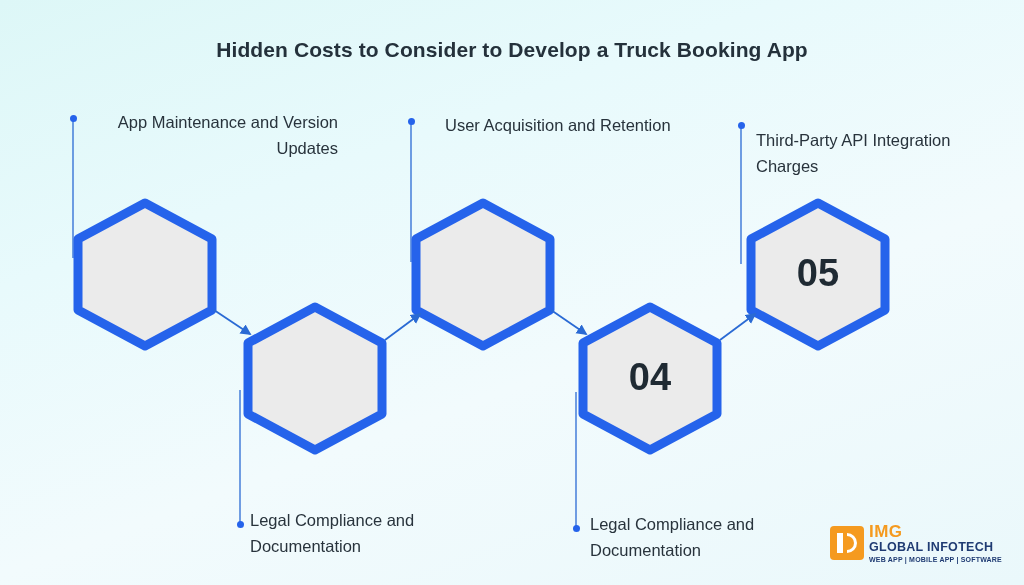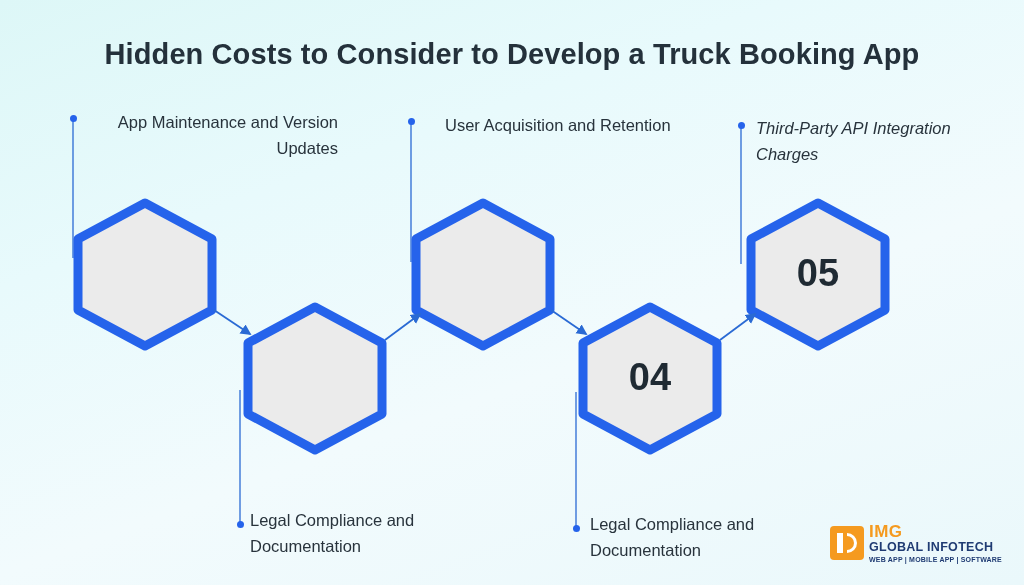--- a/index.html
+++ b/index.html
@@ -18,21 +18,21 @@
     height: 585px;
     background: linear-gradient(160deg, #ddf7f7 0%, #e8fafc 30%, #f2fbfd 60%, #eaf8fb 100%);
     overflow: hidden;
   }
   #title {
     position: absolute;
     top: 38px;
     left: 0;
     width: 1024px;
     text-align: center;
-    font-size: 29px;
+    font-size: 21px;
     font-weight: bold;
     color: #24313b;
     letter-spacing: 0.1px;
   }
   .svg-layer {
     position: absolute;
     top: 0;
     left: 0;
     width: 1024px;
     height: 585px;
@@ -139,21 +139,21 @@
   <div class="hex-num" style="left:570px; top:356px;">04</div>
   <div class="hex-num" style="left:738px; top:252px;">05</div>
 
   <div class="dot" style="left:70px; top:115px;"></div>
   <div class="label" style="left:88px; top:110px;text-align:right;">App Maintenance and Version Updates</div>
 
   <div class="dot" style="left:408px; top:118px;"></div>
   <div class="label" style="left:413px; top:113px;margin-left:32px;">User Acquisition and Retention</div>
 
   <div class="dot" style="left:738px; top:122px;"></div>
-  <div class="label" style="left:756px; top:116px;font-style:italic;">Third-Party API Integration Charges</div>
+  <div class="label" style="left:756px; top:128px;">Third-Party API Integration Charges</div>
 
   <div class="dot" style="left:237px; top:521px;"></div>
   <div class="label" style="left:250px; top:508px;">Legal Compliance and Documentation</div>
 
   <div class="dot" style="left:573px; top:525px;"></div>
   <div class="label" style="left:590px; top:512px;">Legal Compliance and Documentation</div>
 
   <div id="logo">
     <div class="mark"></div>
     <div class="words">

